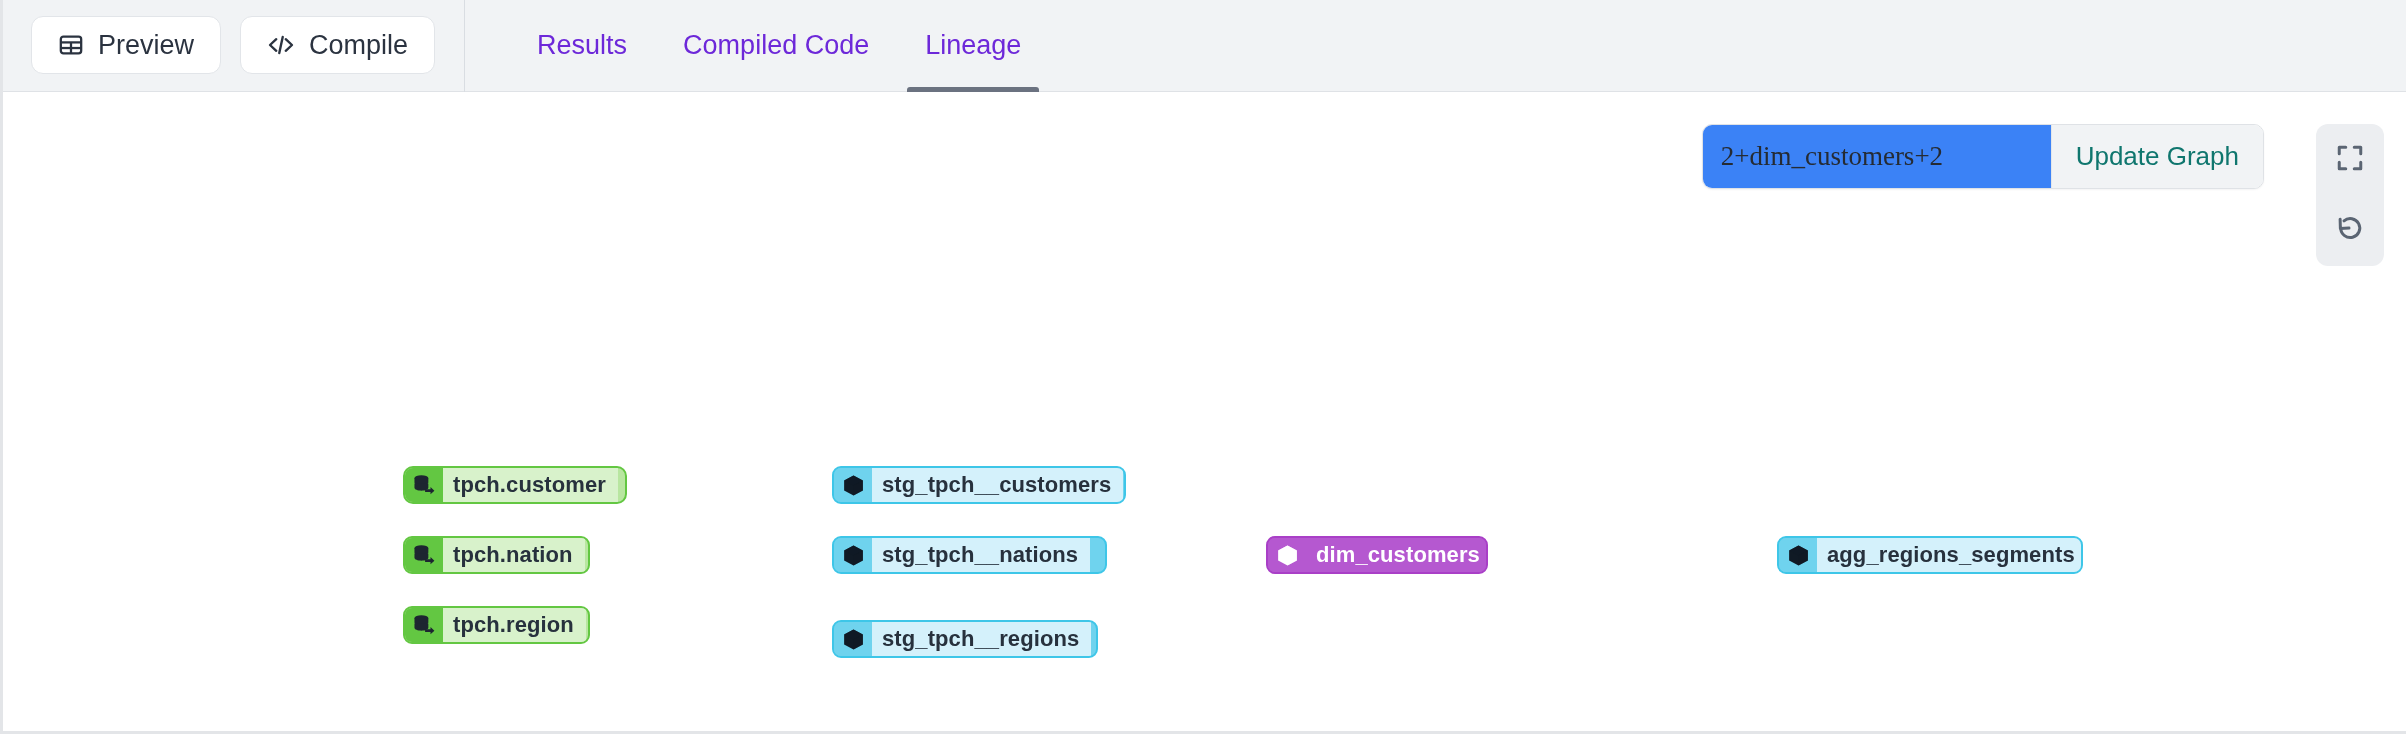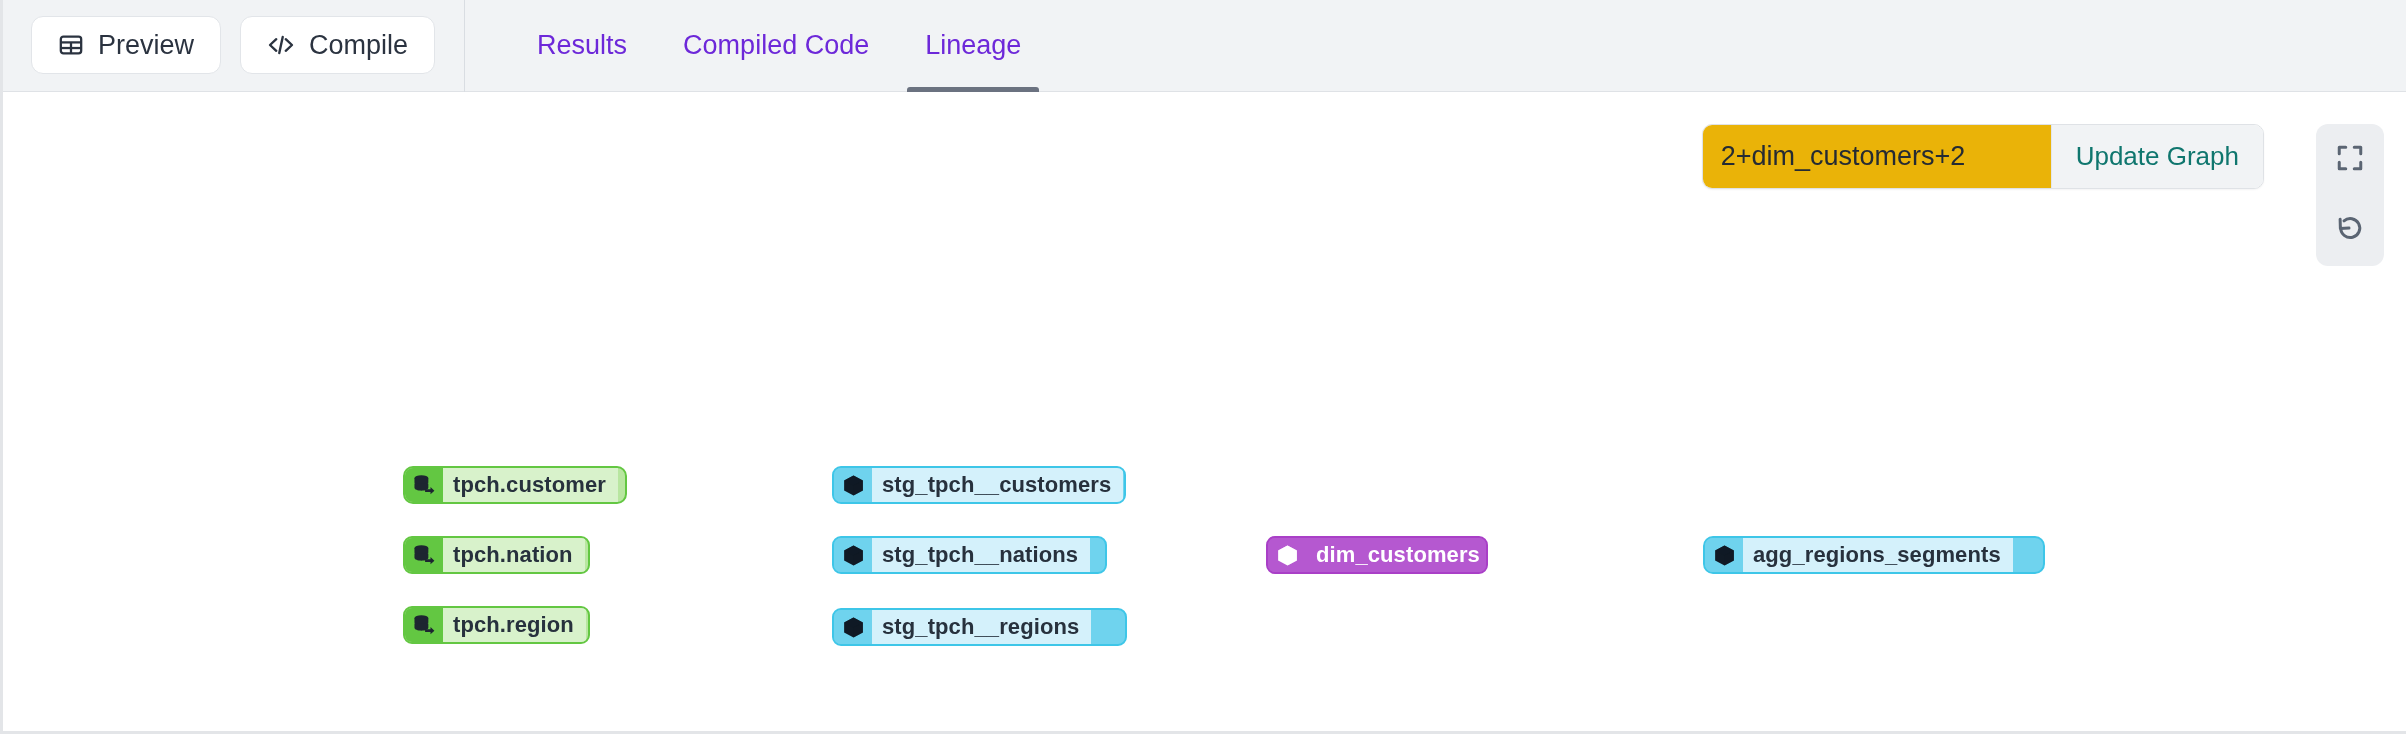--- a/index.html
+++ b/index.html
@@ -135,22 +135,22 @@
     border: 1px solid #dfe2e6;
     border-radius: 10px;
     overflow: hidden;
     background: #ffffff;
     box-shadow: 0 1px 2px rgba(20,25,35,.05);
   }
   .graph-input {
     width: 348px;
     border: 0;
     outline: none;
-    background: #eab308;
-    font-family: Liberation Sans, sans-serif;
+    background: #3b82f6;
+    font-family: Liberation Serif, serif;
     font-size: 27px;
     color: #252b33;
     padding: 0 18px;
     box-sizing: border-box;
   }
   .update-btn {
     border-left: 1px solid #e3e6ea;
     background: #f1f3f5;
     color: #0f766e;
     font-size: 26px;
@@ -332,41 +332,41 @@
         <div class="node model" style="left: 829px; top: 444px; width: 275px;">
           <div class="badge">
             <svg width="25" height="25" viewBox="0 0 24 24">
               <path d="M12 2.4 L21 7.1 V16.9 L12 21.6 L3 16.9 V7.1 Z" fill="#101a25"></path>
               <path d="M12 2.4 L21 7.1 L12 11.9 L3 7.1 Z" fill="#101a25" opacity="0.78"></path>
               <path d="M12 11.9 L21 7.1 V16.9 L12 21.6 Z" fill="#101a25" opacity="0.55"></path>
             </svg>
           </div>
           <div class="label">stg_tpch__nations</div>
         </div>
-        <div class="node model" style="left: 829px; top: 516px; width: 295px;">
+        <div class="node model" style="left: 829px; top: 528px; width: 266px;">
           <div class="badge">
             <svg width="25" height="25" viewBox="0 0 24 24">
               <path d="M12 2.4 L21 7.1 V16.9 L12 21.6 L3 16.9 V7.1 Z" fill="#101a25"></path>
               <path d="M12 2.4 L21 7.1 L12 11.9 L3 7.1 Z" fill="#101a25" opacity="0.78"></path>
               <path d="M12 11.9 L21 7.1 V16.9 L12 21.6 Z" fill="#101a25" opacity="0.55"></path>
             </svg>
           </div>
           <div class="label">stg_tpch__regions</div>
         </div>
         <div class="node selected" style="left: 1263px; top: 444px; width: 222px;">
           <div class="badge">
             <svg width="25" height="25" viewBox="0 0 24 24">
               <path d="M12 2.4 L21 7.1 V16.9 L12 21.6 L3 16.9 V7.1 Z" fill="#ffffff"></path>
               <path d="M12 2.4 L21 7.1 L12 11.9 L3 7.1 Z" fill="#ffffff" opacity="0.78"></path>
               <path d="M12 11.9 L21 7.1 V16.9 L12 21.6 Z" fill="#ffffff" opacity="0.55"></path>
             </svg>
           </div>
           <div class="label">dim_customers</div>
         </div>
-        <div class="node model" style="left: 1700px; top: 444px; width: 342px; border-radius: 10px;">
+        <div class="node model" style="left: 1774px; top: 444px; width: 306px;">
           <div class="badge">
             <svg width="25" height="25" viewBox="0 0 24 24">
               <path d="M12 2.4 L21 7.1 V16.9 L12 21.6 L3 16.9 V7.1 Z" fill="#101a25"></path>
               <path d="M12 2.4 L21 7.1 L12 11.9 L3 7.1 Z" fill="#101a25" opacity="0.78"></path>
               <path d="M12 11.9 L21 7.1 V16.9 L12 21.6 Z" fill="#101a25" opacity="0.55"></path>
             </svg>
           </div>
           <div class="label">agg_regions_segments</div>
         </div>
       </div>

